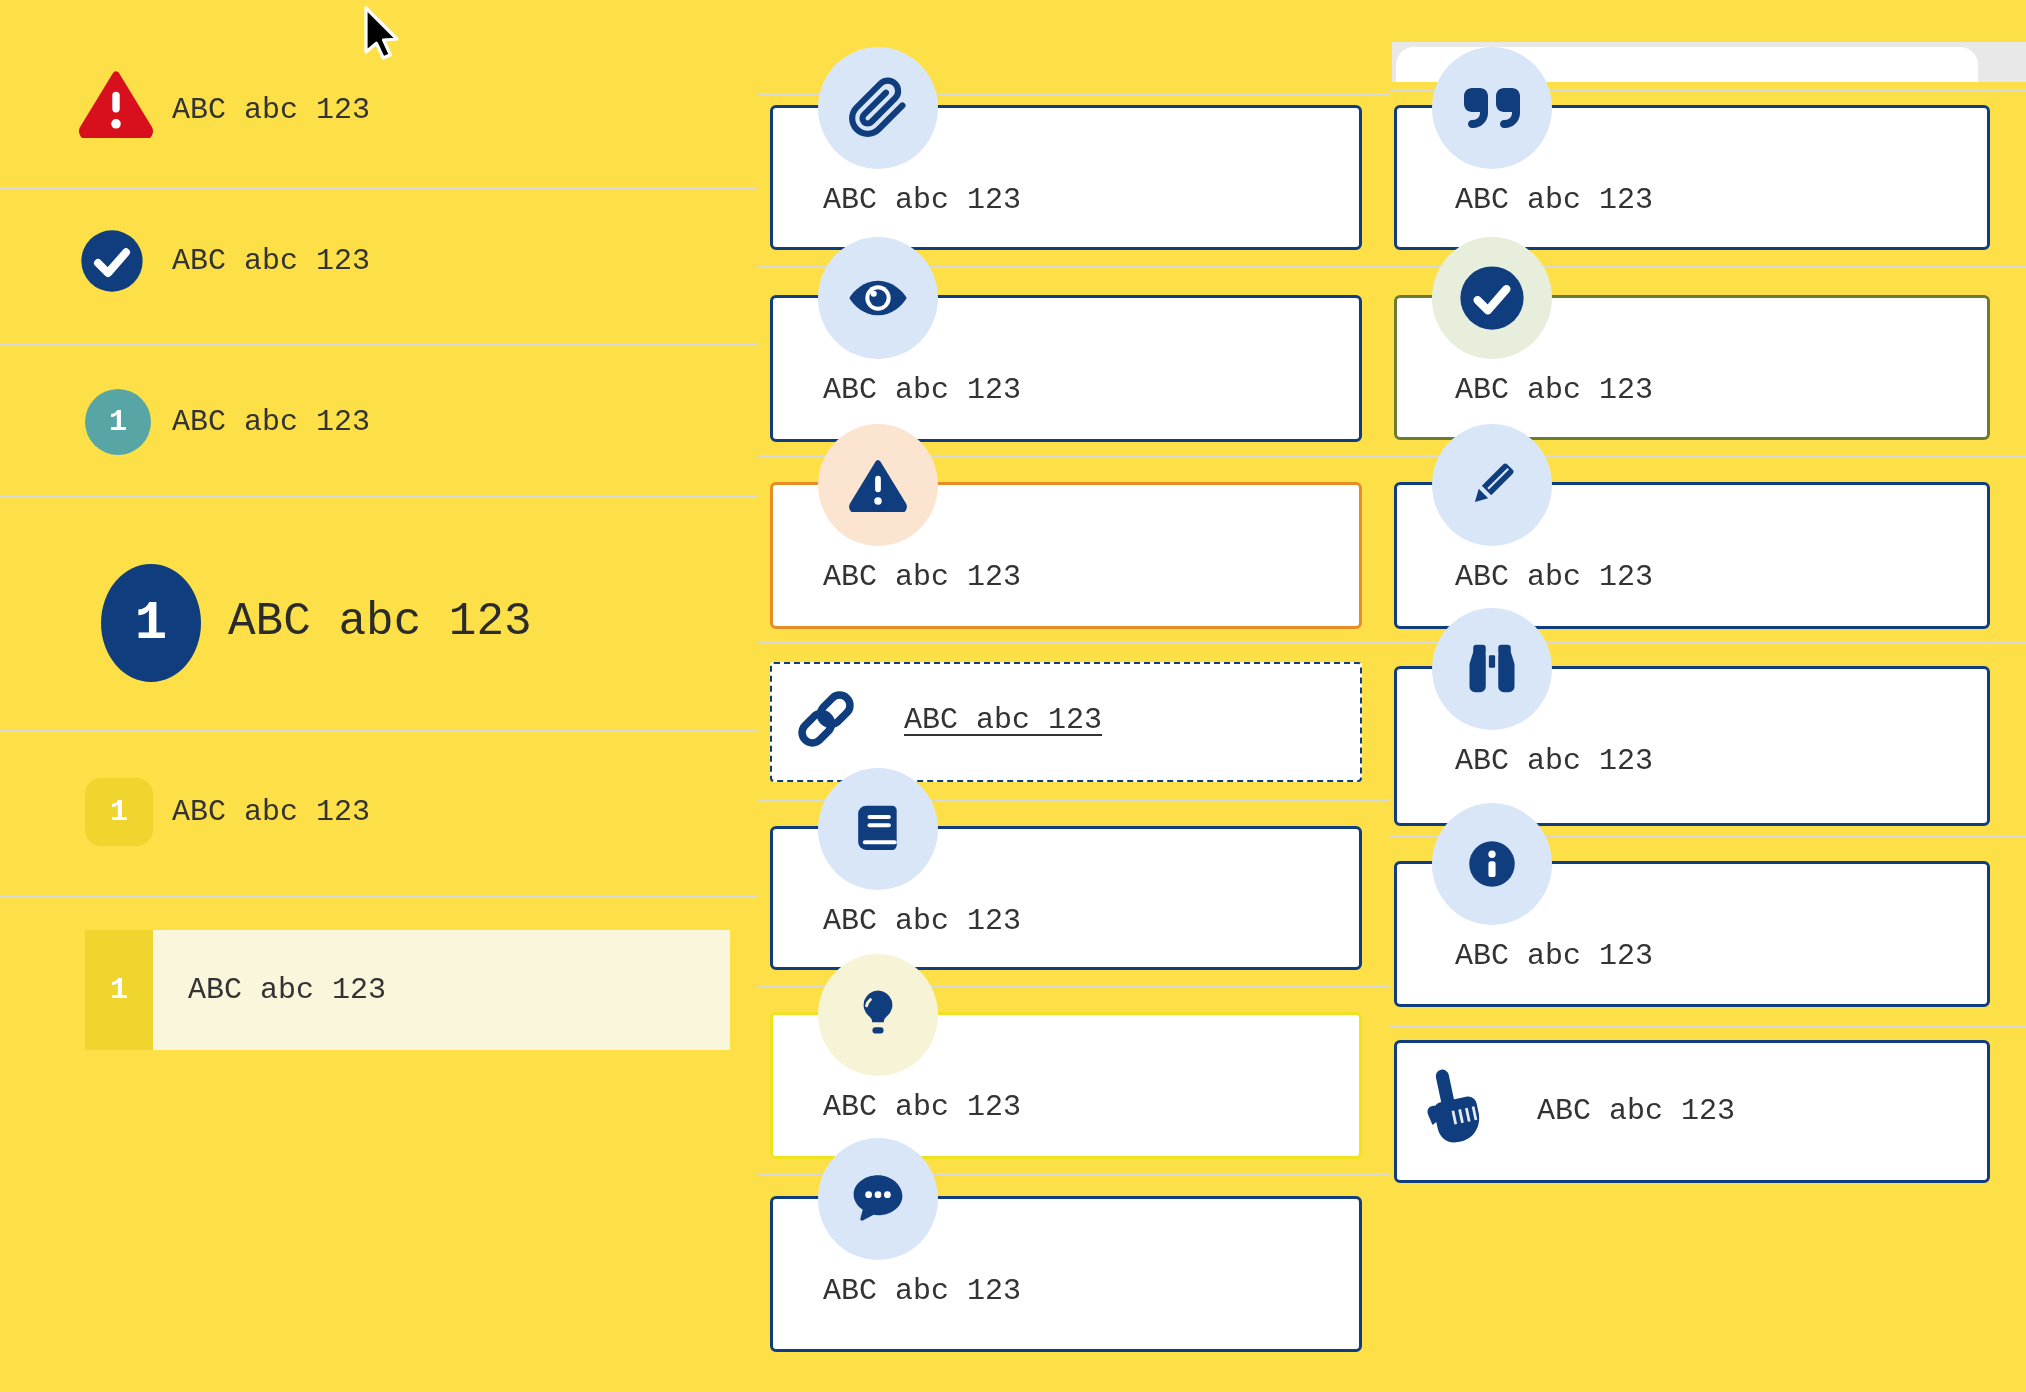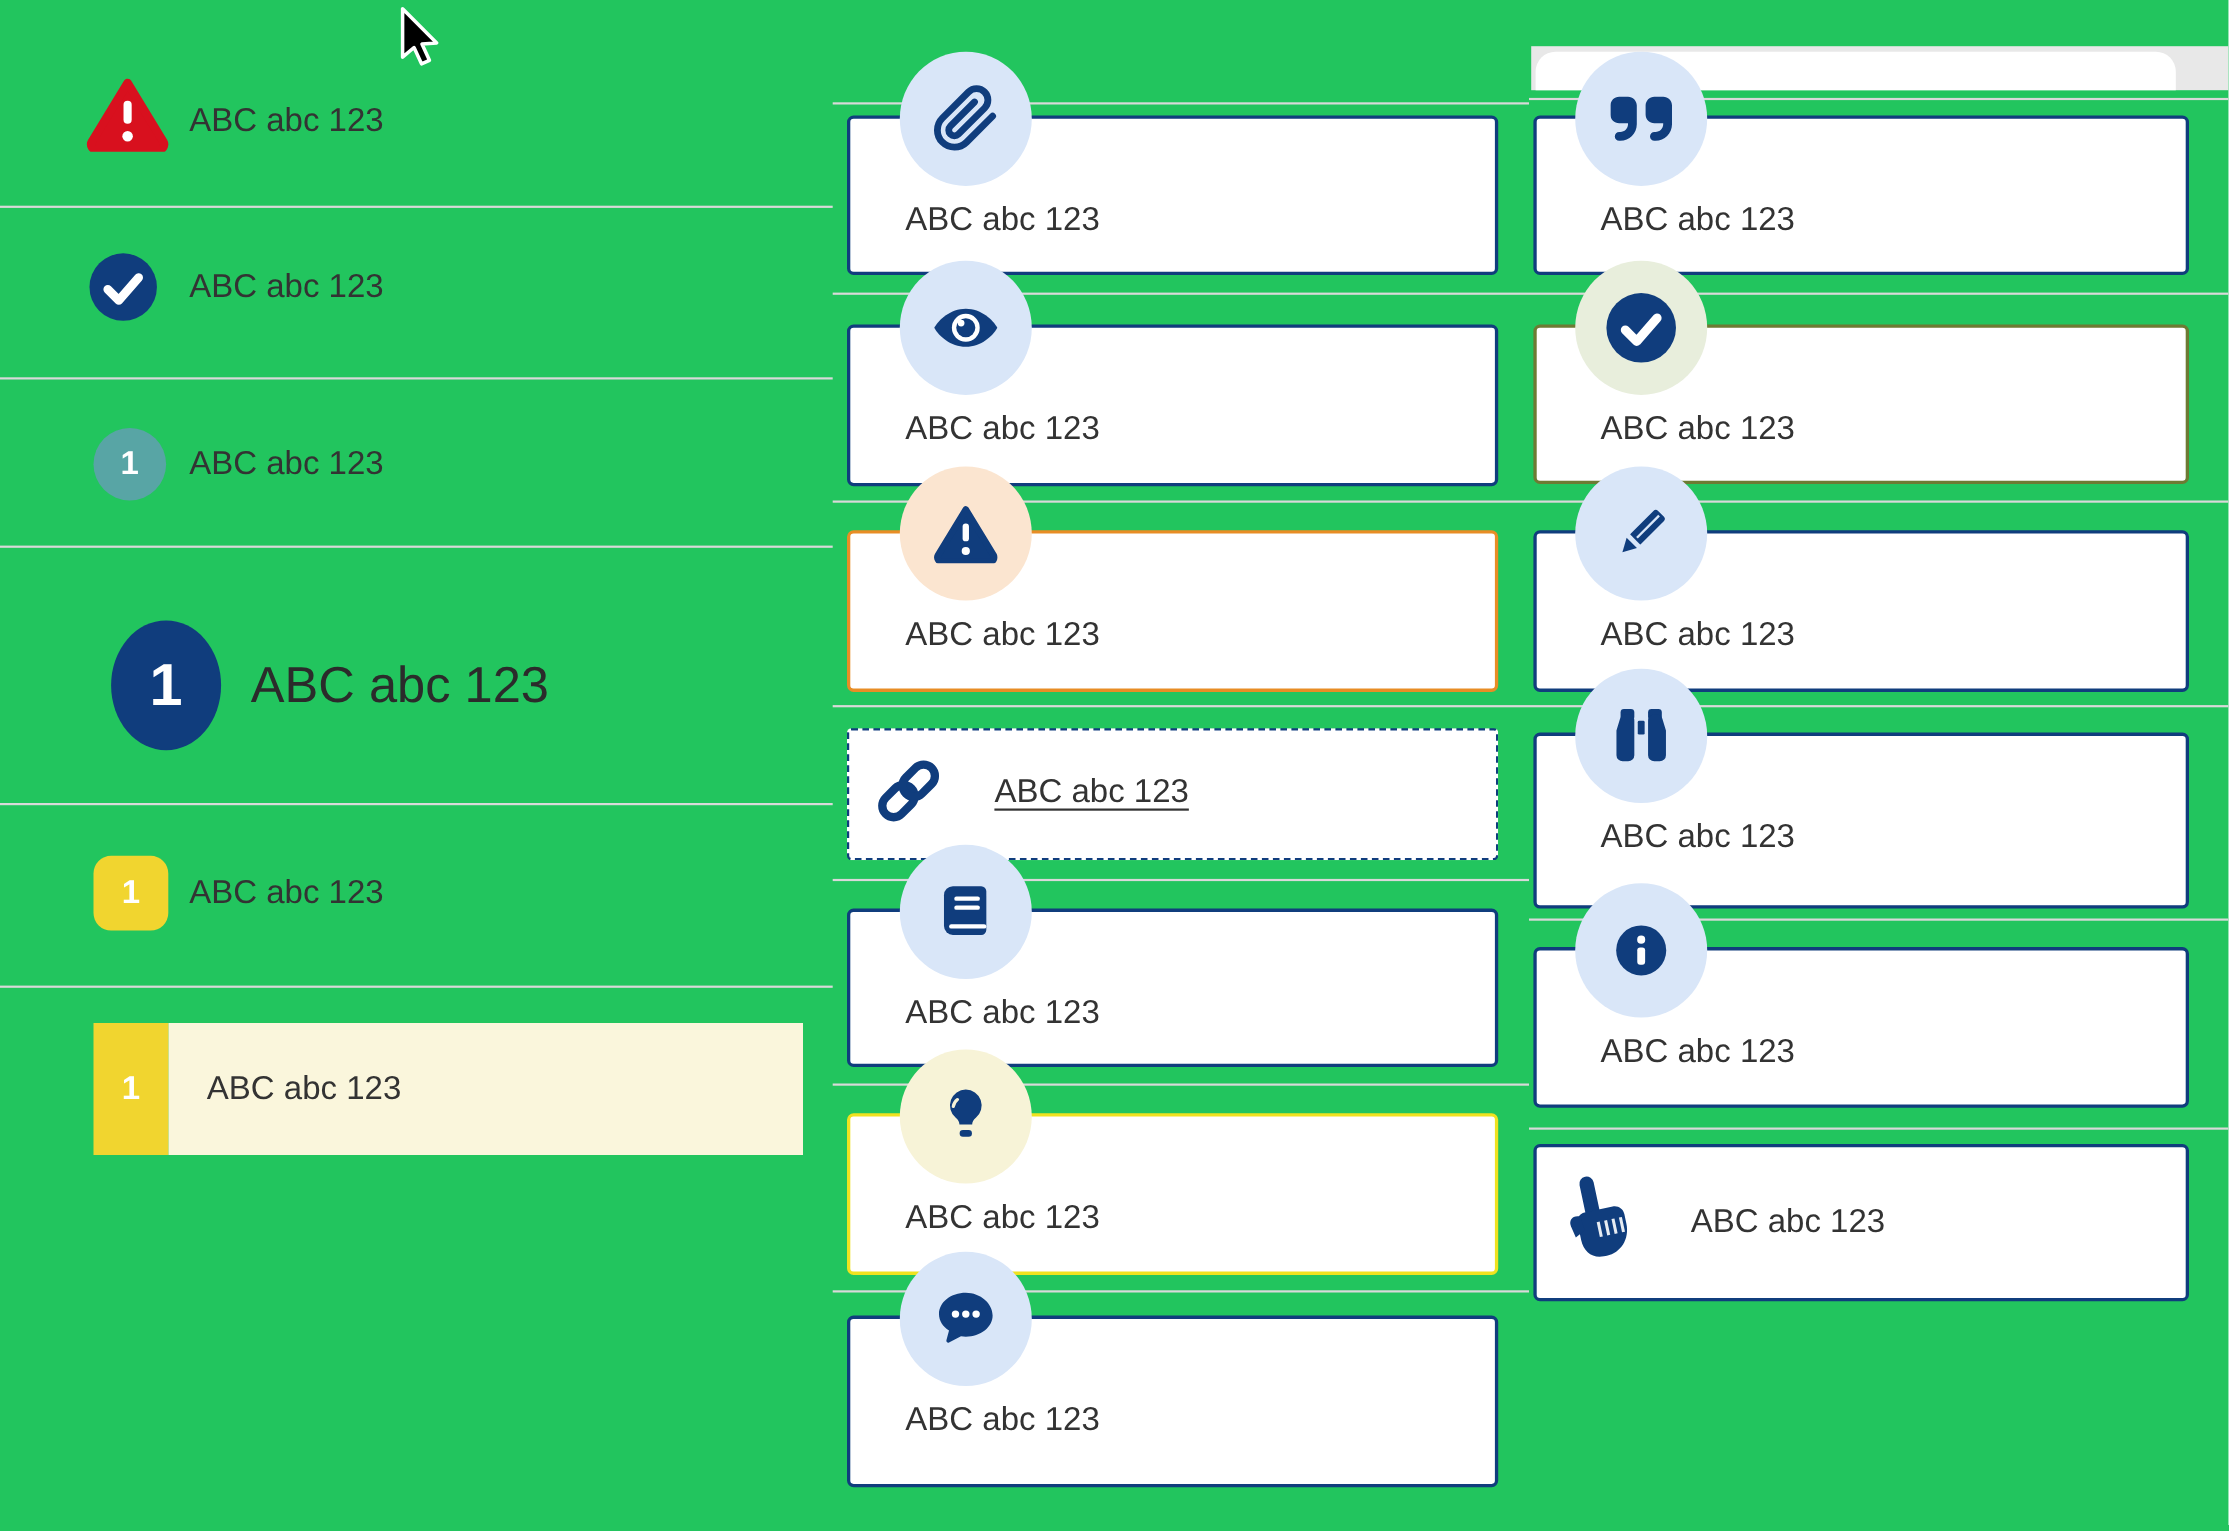--- a/index.html
+++ b/index.html
@@ -1,17 +1,17 @@
 <!DOCTYPE html>
 <html><head>
 <meta charset="utf-8">
 <style>
   html,body{margin:0;padding:0;background:#fff;}
-  .canvas{position:relative;width:2026px;height:1392px;background:#22c55e;overflow:hidden;
-          font-family:Liberation Sans, sans-serif;color:#333;}
+  .canvas{position:relative;width:2026px;height:1392px;background:#fde047;overflow:hidden;
+          font-family:Liberation Mono, monospace;color:#333;}
   .d{position:absolute;height:2px;background:#d9d9d9;}
   .d.left{left:0;width:757px;}
   .d.mid{left:757px;width:633px;}
   .d.right{left:1390px;width:636px;}
 
   .lbl{position:absolute;font-size:30px;line-height:40px;color:#333;white-space:nowrap;}
 
   
   .ic-abs{position:absolute;}
   .circ{position:absolute;border-radius:50%;display:flex;align-items:center;justify-content:center;}

